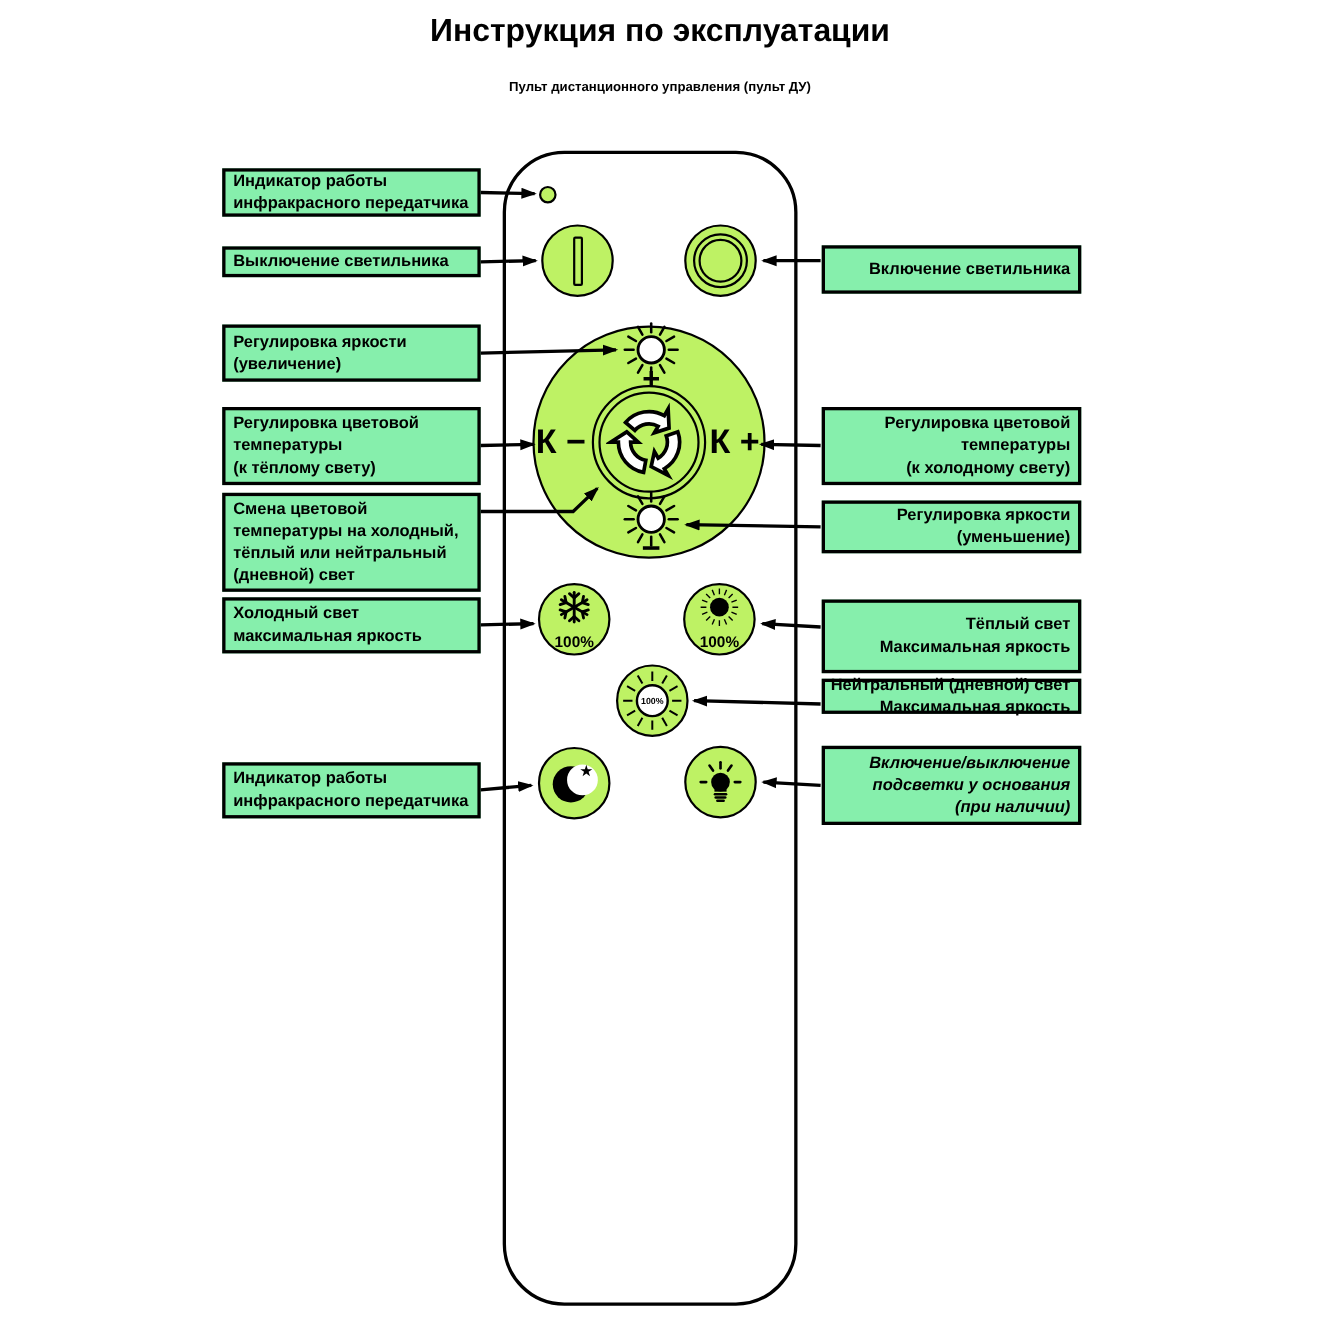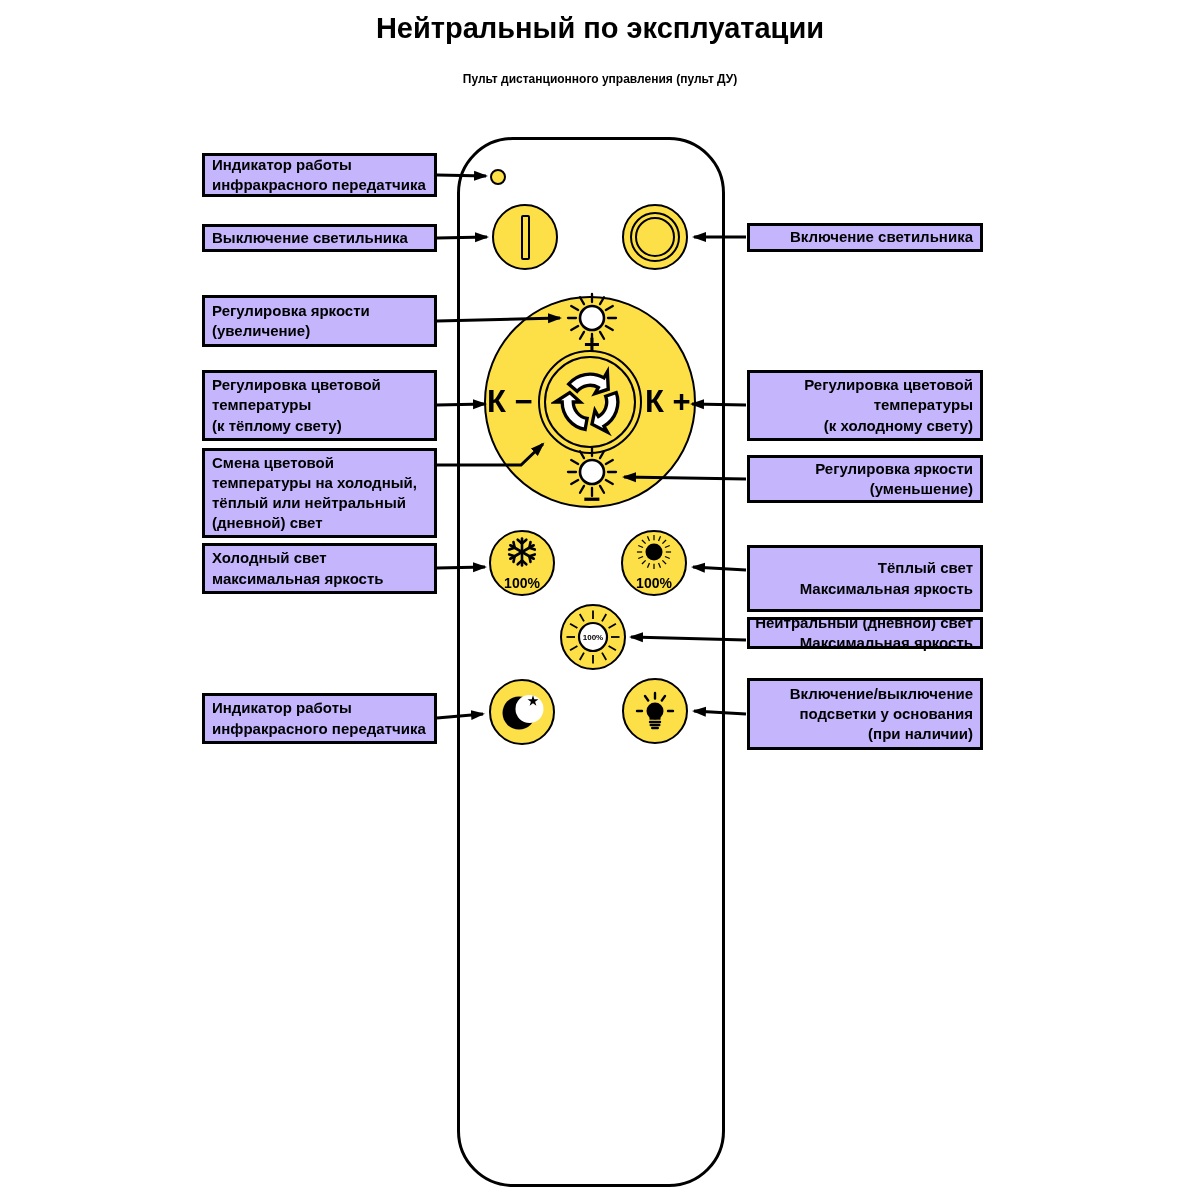--- a/index.html
+++ b/index.html
@@ -3,39 +3,39 @@
 <meta charset="utf-8">
 <style>
   html,body{margin:0;padding:0;background:#fff;}
   body{width:1200px;height:1200px;position:relative;overflow:hidden;
        font-family:"Liberation Sans",sans-serif;color:#000;}
   .abs{position:absolute;}
   .title{left:0;top:12px;width:1200px;text-align:center;font-size:29px;font-weight:bold;}
   .subtitle{left:0;top:72px;width:1200px;text-align:center;font-size:12px;font-weight:bold;}
   .remote{left:457px;top:137px;width:268px;height:1050px;border:3px solid #000;
           border-radius:56px;box-sizing:border-box;background:#fff;}
-  .callout{border:3px solid #000;box-sizing:border-box;background:#c4b5fd;
+  .callout{border:3px solid #000;box-sizing:border-box;background:#86efac;
            font-size:15px;font-weight:bold;line-height:1.35;white-space:pre;
            display:flex;align-items:center;padding:2px 7px;}
   .callout.left{left:202px;width:235px;}
   .callout.right{left:747px;width:236px;justify-content:flex-end;text-align:right;}
-  .circle{border:2.5px solid #000;border-radius:50%;box-sizing:border-box;background:#fde047;
+  .circle{border:2.5px solid #000;border-radius:50%;box-sizing:border-box;background:#bef264;
           display:flex;align-items:center;justify-content:center;}
   .btn66{width:66px;height:66px;}
   .pct{position:absolute;left:0;bottom:4px;width:100%;text-align:center;
        font-size:14px;font-weight:bold;line-height:1;}
   .sign{width:36px;text-align:center;font-weight:bold;line-height:1;}
   .klabel{font-size:31px;font-weight:bold;line-height:1;}
   svg{display:block;}
   .overlay{left:0;top:0;pointer-events:none;}
 </style>
 </head>
 <body>
 
-<div class="abs title">Нейтральный по эксплуатации</div>
+<div class="abs title">Инструкция по эксплуатации</div>
 <div class="abs subtitle">Пульт дистанционного управления (пульт ДУ)</div>
 
 <div class="abs remote"></div>
 
 <div class="abs circle" style="left:490px;top:169px;width:16px;height:16px;"></div>
 
 <div class="abs circle btn66" style="left:492px;top:204px;">
   <div style="width:9px;height:45px;border:2.5px solid #000;border-radius:2px;box-sizing:border-box;"></div>
 </div>
 
@@ -221,31 +221,31 @@
 (к тёплому свету)</div>
 <div class="abs callout left" style="top:448px;height:90px;">Смена цветовой
 температуры на холодный,
 тёплый или нейтральный
 (дневной) свет</div>
 <div class="abs callout left" style="top:543px;height:51px;">Холодный свет
 максимальная яркость</div>
 <div class="abs callout left" style="top:693px;height:51px;">Индикатор работы
 инфракрасного передатчика</div>
 
-<div class="abs callout right" style="top:223px;height:29px;">Включение светильника</div>
+<div class="abs callout right" style="top:223px;height:44px;">Включение светильника</div>
 <div class="abs callout right" style="top:370px;height:71px;">Регулировка цветовой
 температуры
 (к холодному свету)</div>
 <div class="abs callout right" style="top:455px;height:48px;">Регулировка яркости
 (уменьшение)</div>
 <div class="abs callout right" style="top:545px;height:67px;">Тёплый свет
 Максимальная яркость</div>
 <div class="abs callout right" style="top:617px;height:32px;">Нейтральный (дневной) свет
 Максимальная яркость</div>
-<div class="abs callout right" style="top:678px;height:72px;">Включение/выключение
+<div class="abs callout right" style="top:678px;height:72px;font-style:italic;">Включение/выключение
 подсветки у основания
 (при наличии)</div>
 
 <svg class="abs overlay" width="1200" height="1200" viewBox="0 0 1200 1200">
   <defs>
     <marker id="ah" markerUnits="userSpaceOnUse" markerWidth="16" markerHeight="12" refX="12" refY="6" orient="auto">
       <path d="M0,1 L14,6 L0,11 Z" fill="#000"></path>
     </marker>
   </defs>
   <g stroke="#000" stroke-width="3" fill="none">

